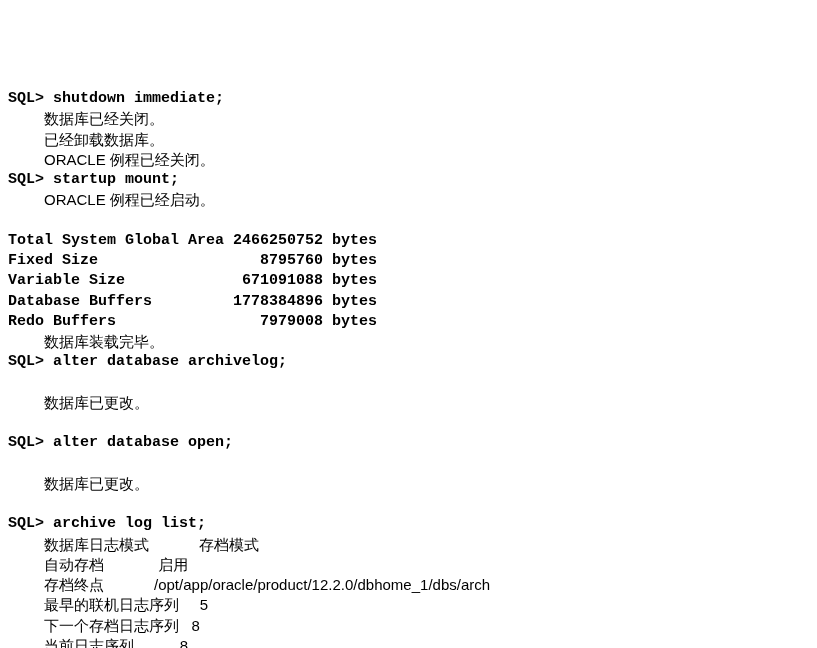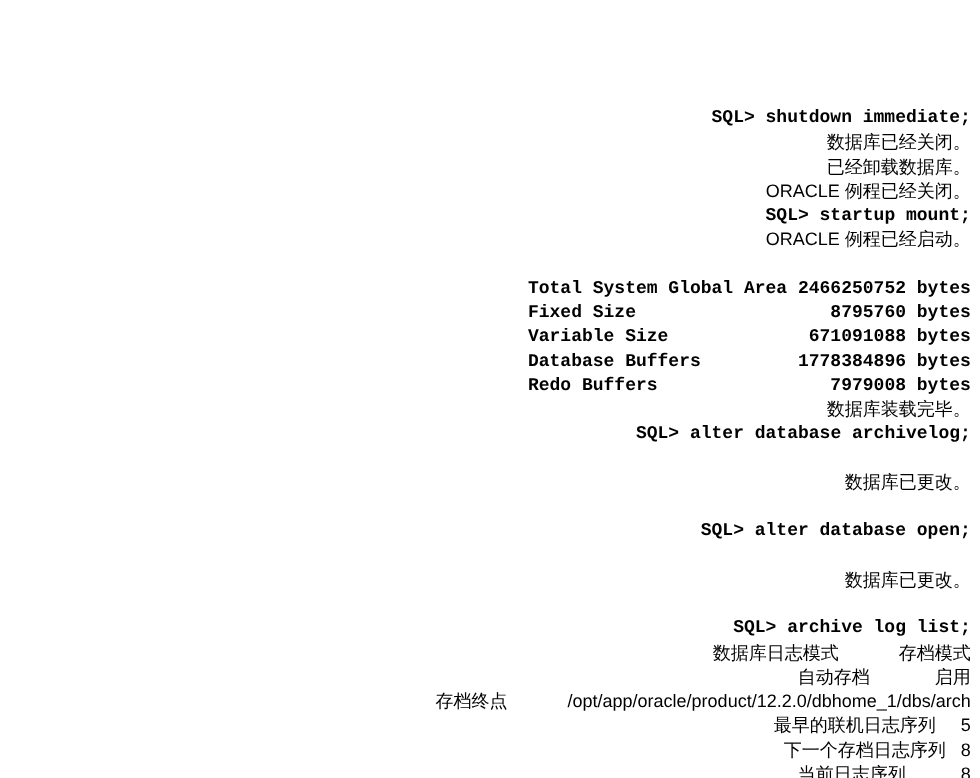--- a/index.html
+++ b/index.html
@@ -9,27 +9,27 @@
     font-family: "Consolas", "Courier New", monospace;
     font-size: 15px;
     line-height: 1.35;
     color: #000000;
     white-space: pre;
     width: 817px;
     box-sizing: border-box;
   }
   .line {
     white-space: pre;
-    text-align: right;
   }
   .bold {
     font-weight: bold;
   }
   .cjk {
     font-family: "SimSun", "宋体", "Microsoft YaHei", sans-serif;
+    margin-left: 36px;
   }
 </style>
 </head>
 <body>
 
 
 
 <div id="terminal"><div class="line bold">SQL&gt; shutdown immediate;</div><div class="line cjk">数据库已经关闭。</div><div class="line cjk">已经卸载数据库。</div><div class="line cjk">ORACLE 例程已经关闭。</div><div class="line bold">SQL&gt; startup mount;</div><div class="line cjk">ORACLE 例程已经启动。</div><div class="line">&nbsp;</div><div class="line bold">Total System Global Area 2466250752 bytes</div><div class="line bold">Fixed Size                  8795760 bytes</div><div class="line bold">Variable Size             671091088 bytes</div><div class="line bold">Database Buffers         1778384896 bytes</div><div class="line bold">Redo Buffers                7979008 bytes</div><div class="line cjk">数据库装载完毕。</div><div class="line bold">SQL&gt; alter database archivelog;</div><div class="line">&nbsp;</div><div class="line cjk">数据库已更改。</div><div class="line">&nbsp;</div><div class="line bold">SQL&gt; alter database open;</div><div class="line">&nbsp;</div><div class="line cjk">数据库已更改。</div><div class="line">&nbsp;</div><div class="line bold">SQL&gt; archive log list;</div><div class="line cjk">数据库日志模式            存档模式</div><div class="line cjk">自动存档             启用</div><div class="line cjk">存档终点            /opt/app/oracle/product/12.2.0/dbhome_1/dbs/arch</div><div class="line cjk">最早的联机日志序列     5</div><div class="line cjk">下一个存档日志序列   8</div><div class="line cjk">当前日志序列           8</div></div>
 
 

